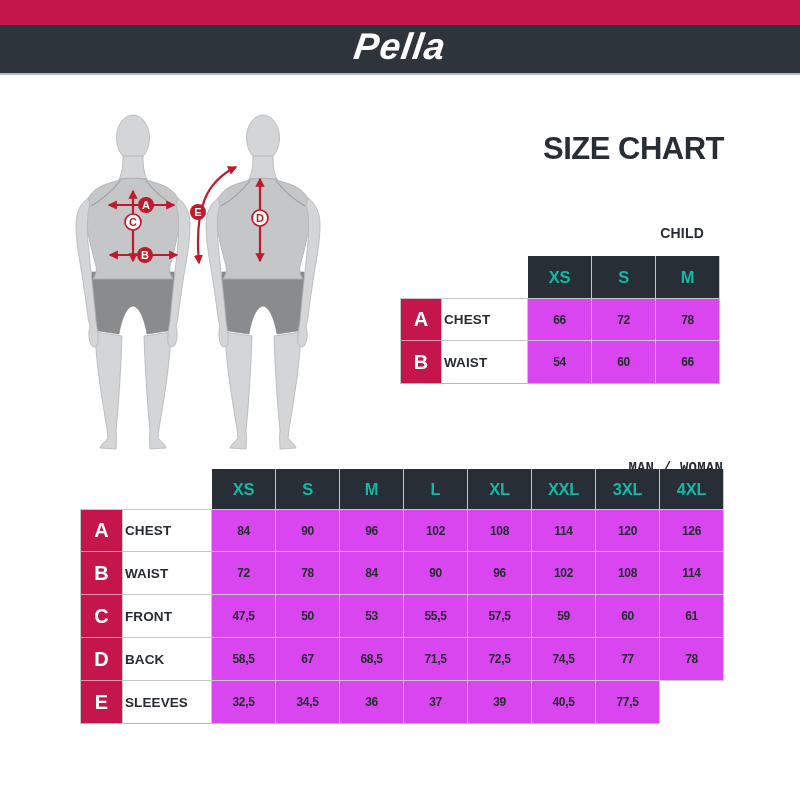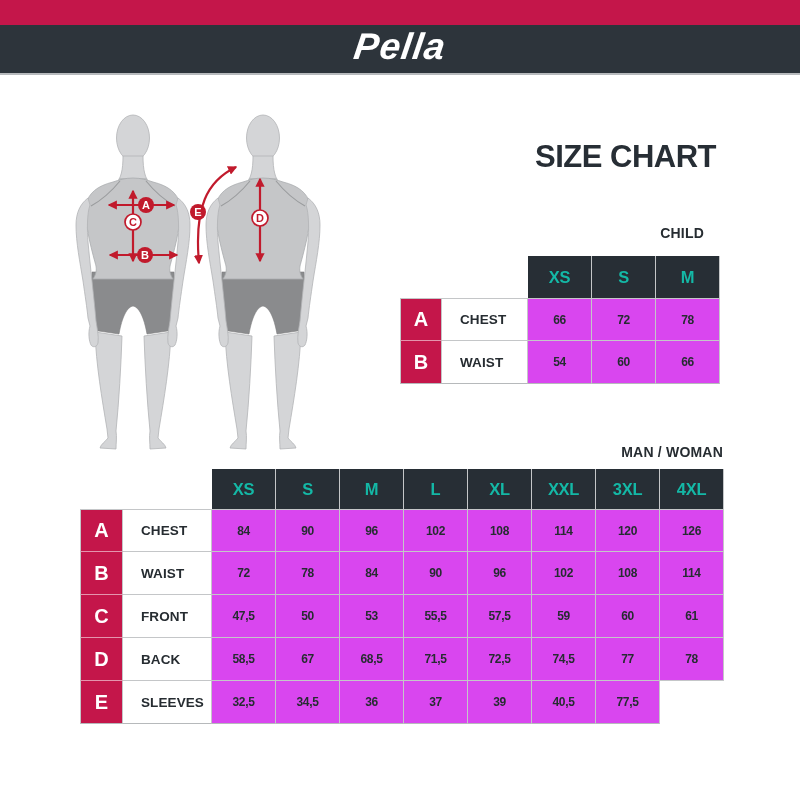--- a/index.html
+++ b/index.html
@@ -8,45 +8,45 @@
     background:#ffffff; font-family:"Liberation Sans", sans-serif;
     -webkit-font-smoothing:antialiased;
   }
   
   .strip { position:absolute; left:0; top:0; width:800px; height:25px; background:#C4164A; }
   .band  { position:absolute; left:0; top:25px; width:800px; height:48px; background:#2D343B;
            border-bottom:2px solid #b7babd; display:flex; align-items:center; justify-content:center; }
   .logo  { color:#ffffff; font-size:37px; font-weight:bold; font-style:italic;
            transform:skewX(-8deg); letter-spacing:1px; padding-bottom:4px; }
   
-  .title { position:absolute; top:131px; right:84px; font-size:31px; font-weight:bold;
-           color:#272E35; letter-spacing:-0.5px;margin-top:8px; }
+  .title { position:absolute; top:131px; right:76px; font-size:31px; font-weight:bold;
+           color:#272E35; letter-spacing:-0.5px; }
   .sec-label { position:absolute; font-size:14px; font-weight:bold; color:#262C31; letter-spacing:0.2px; }
   .child-label { top:225px; right:96px; }
-  .adult-label { top:444px; right:77px; }
+  .adult-label { top:460px; right:77px;font-family:Liberation Mono, monospace; }
   
   .tbl { position:absolute; display:grid; }
   .tbl-child { left:400px; top:256px;
     grid-template-columns:42px 86px 64px 64px 64px;
     grid-template-rows:42px 43px 43px; }
   .tbl-adult { left:80px; top:469px;
     grid-template-columns:43px 89px repeat(8,64px);
     grid-template-rows:40px repeat(5,43px); }
   .cell { box-sizing:border-box; display:flex; align-items:center; justify-content:center;
           color:#262C31; }
   .empty { background:transparent; }
   .h { background:#272E35; color:#14b8a6; font-size:16.5px; font-weight:bold;
        border-right:1px solid #c4c6c8; letter-spacing:-0.3px; }
   .ltr { background:#C4164A; color:#ffffff; font-size:20px; font-weight:bold;
          border-right:1px solid #c4c6c8; border-bottom:1px solid rgba(255,255,255,0.55);
          border-left:1px solid #c4c6c8; }
   .ltr.row-first { border-top:1px solid #c4c6c8; }
   .ltr.row-last  { border-bottom:1px solid #b6b9bb; }
   .lbl { background:#ffffff; font-size:13.5px; font-weight:bold; justify-content:flex-start;
-         padding-left:18px; border-right:1px solid #c4c6c8; border-bottom:1px solid #c4c6c8;
+         padding-left:2px; border-right:1px solid #c4c6c8; border-bottom:1px solid #c4c6c8;
          letter-spacing:0.1px; }
   .val { background:#d946ef; font-size:12px; font-weight:bold;
          border-right:1px solid #c4c6c8; border-bottom:1px solid #c4c6c8; letter-spacing:-0.3px; }
   .row-first.lbl, .row-first.val { border-top:1px solid #c4c6c8; }
   .row-last.lbl, .row-last.val { border-bottom:1px solid #b6b9bb; }
   
   .diagram { position:absolute; left:55px; top:110px; }
   .skin   { fill:#d4d5d7; stroke:#b2b4b6; stroke-width:0.8; }
   .jersey { fill:#c5c6c8; stroke:#aaacae; stroke-width:0.8; }
   .shorts { fill:#8a8b8d; stroke:#7d7e80; stroke-width:0.6; }

